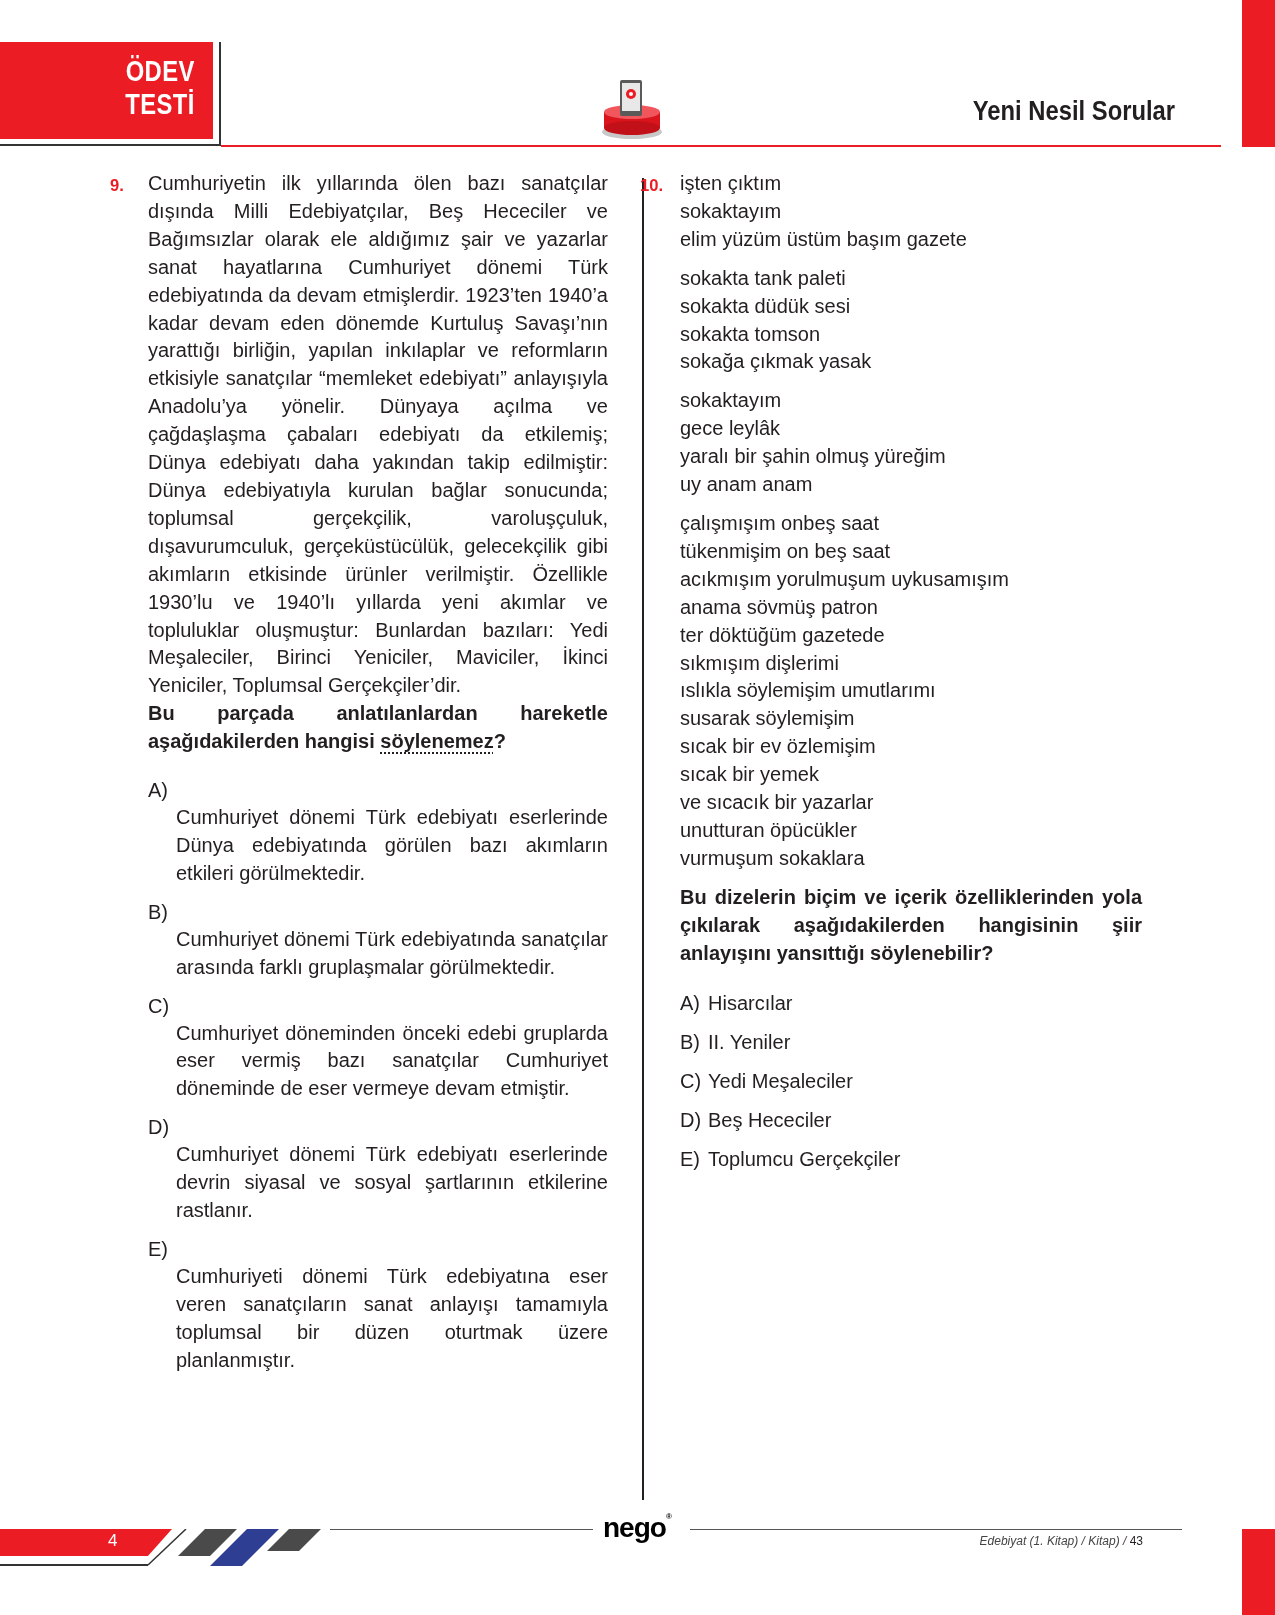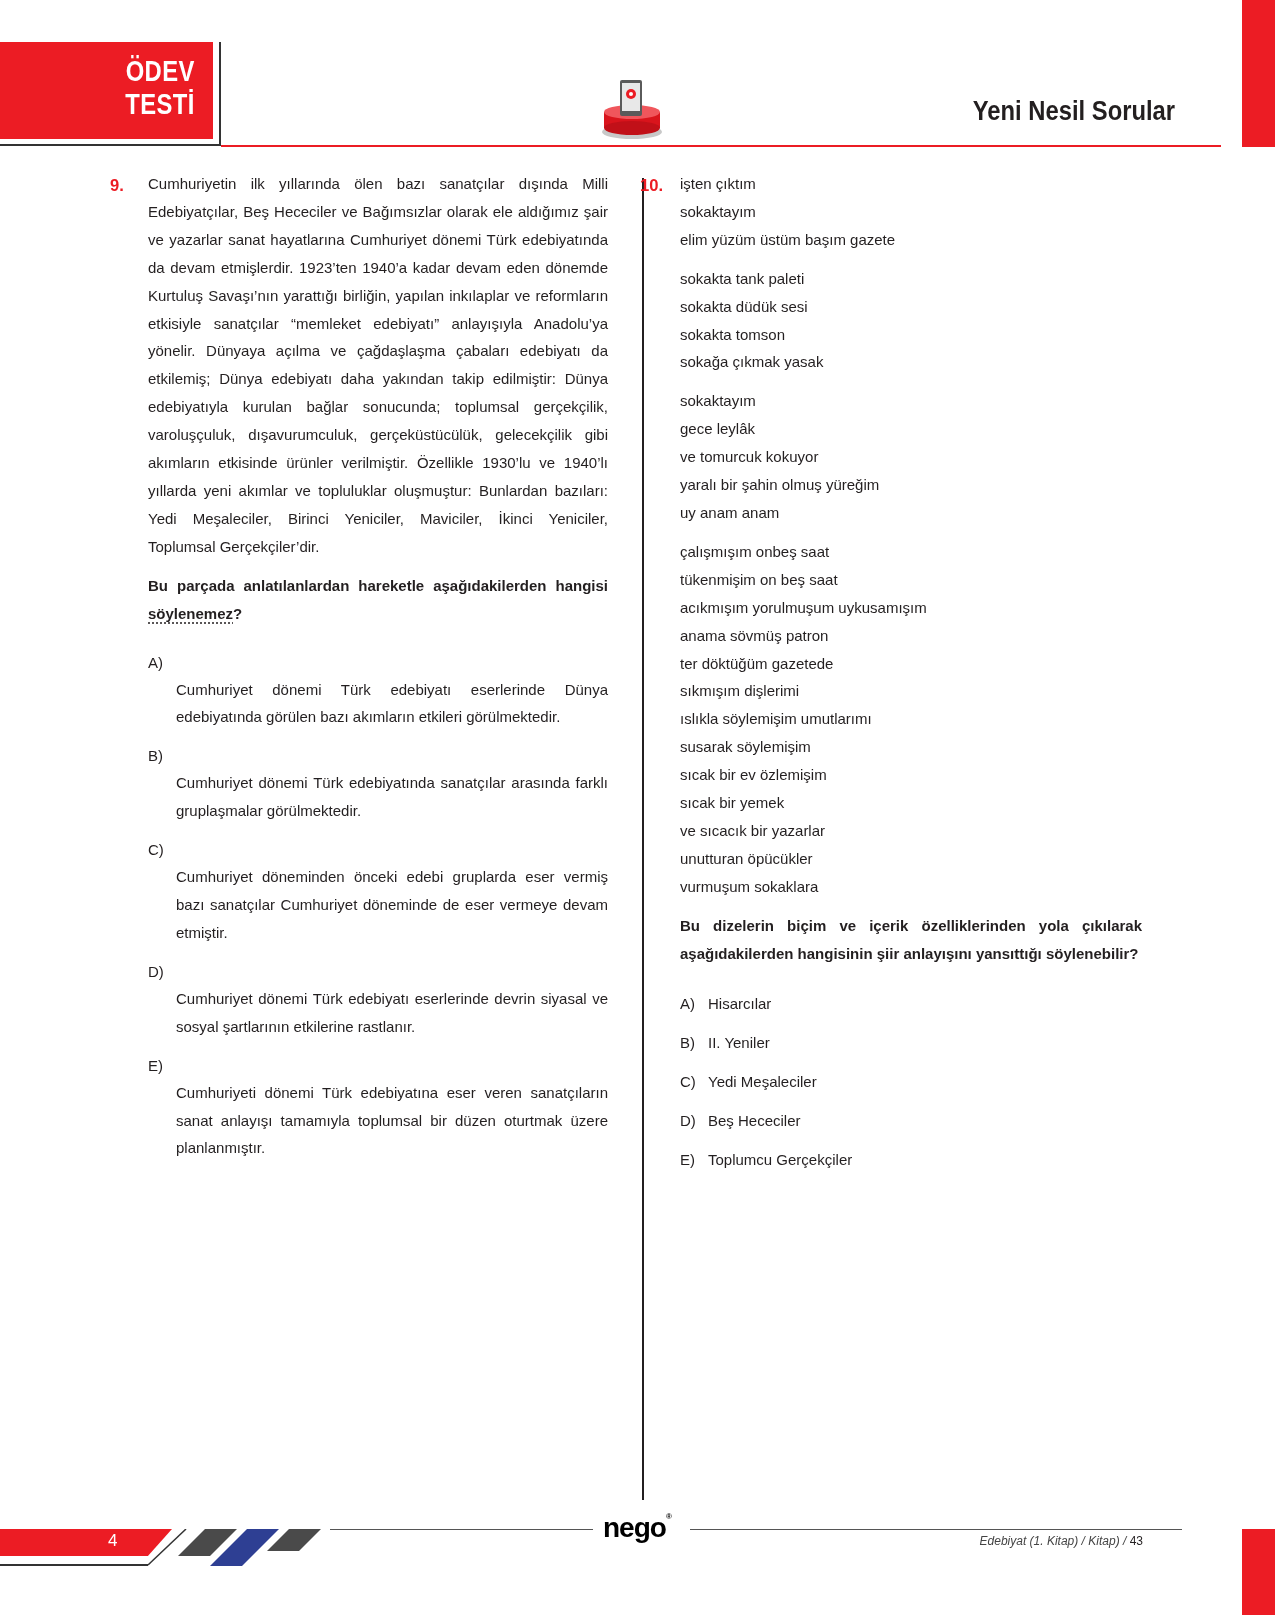--- a/index.html
+++ b/index.html
@@ -14,24 +14,24 @@
                font-family: "Liberation Sans", sans-serif; font-weight: bold; font-size: 29px;
                line-height: 33px; letter-spacing: 0.5px; transform: scaleX(0.82); transform-origin: right top; }
   .hdr-line { position: absolute; left: 221px; top: 145px; width: 1000px; height: 2px; background: #ec1c24; }
   .hdr-right-bar { position: absolute; left: 1242px; top: 0; width: 33px; height: 147px; background: #ec1c24; }
   .hdr-sub { position: absolute; right: 100px; top: 95px; font-weight: bold; font-size: 28px;
              color: #231f20; transform: scaleX(0.85); transform-origin: right top; white-space: nowrap; }
   .hdr-icon { position: absolute; left: 600px; top: 72px; width: 75px; height: 70px; }
 
   
   .col-divider { position: absolute; left: 642px; top: 178px; width: 2px; height: 1322px; background: #231f20; }
-  .q { position: absolute; font-size: 15px; line-height: 27.9px; }
+  .q { position: absolute; font-size: 20px; line-height: 27.9px; }
   .q-num { position: absolute; color: #ec1c24; font-weight: bold; font-size: 16.6px; }
   .para { text-align: justify; }
-  .stem { font-weight: bold; text-align: justify; margin-top: 11px; }
+  .stem { font-weight: bold; text-align: justify; }
   .stem .u { text-decoration: underline dotted; text-underline-offset: 4px; }
   .opt { display: flex; margin-top: 11px; }
   .opt .lbl { width: 28px; flex: none; }
   .opt .txt { flex: 1; text-align: justify; margin-top: 27px; }
   .poem-stanza { margin-bottom: 11px; }
   .poem-line { white-space: nowrap; }
   .opt2 { display: flex; margin-top: 11px; }
   .opt2 .lbl { width: 28px; flex: none; }
 
   
@@ -114,21 +114,20 @@
       </div>
       <div class="poem-stanza">
         <div class="poem-line">sokakta tank paleti</div>
         <div class="poem-line">sokakta düdük sesi</div>
         <div class="poem-line">sokakta tomson</div>
         <div class="poem-line">sokağa çıkmak yasak</div>
       </div>
       <div class="poem-stanza">
         <div class="poem-line">sokaktayım</div>
         <div class="poem-line">gece leylâk</div>
-        <div class="poem-line">ve tomurcuk kokuyor</div>
         <div class="poem-line">yaralı bir şahin olmuş yüreğim</div>
         <div class="poem-line">uy anam anam</div>
       </div>
       <div class="poem-stanza">
         <div class="poem-line">çalışmışım onbeş saat</div>
         <div class="poem-line">tükenmişim on beş saat</div>
         <div class="poem-line">acıkmışım yorulmuşum uykusamışım</div>
         <div class="poem-line">anama sövmüş patron</div>
         <div class="poem-line">ter döktüğüm gazetede</div>
         <div class="poem-line">sıkmışım dişlerimi</div>

